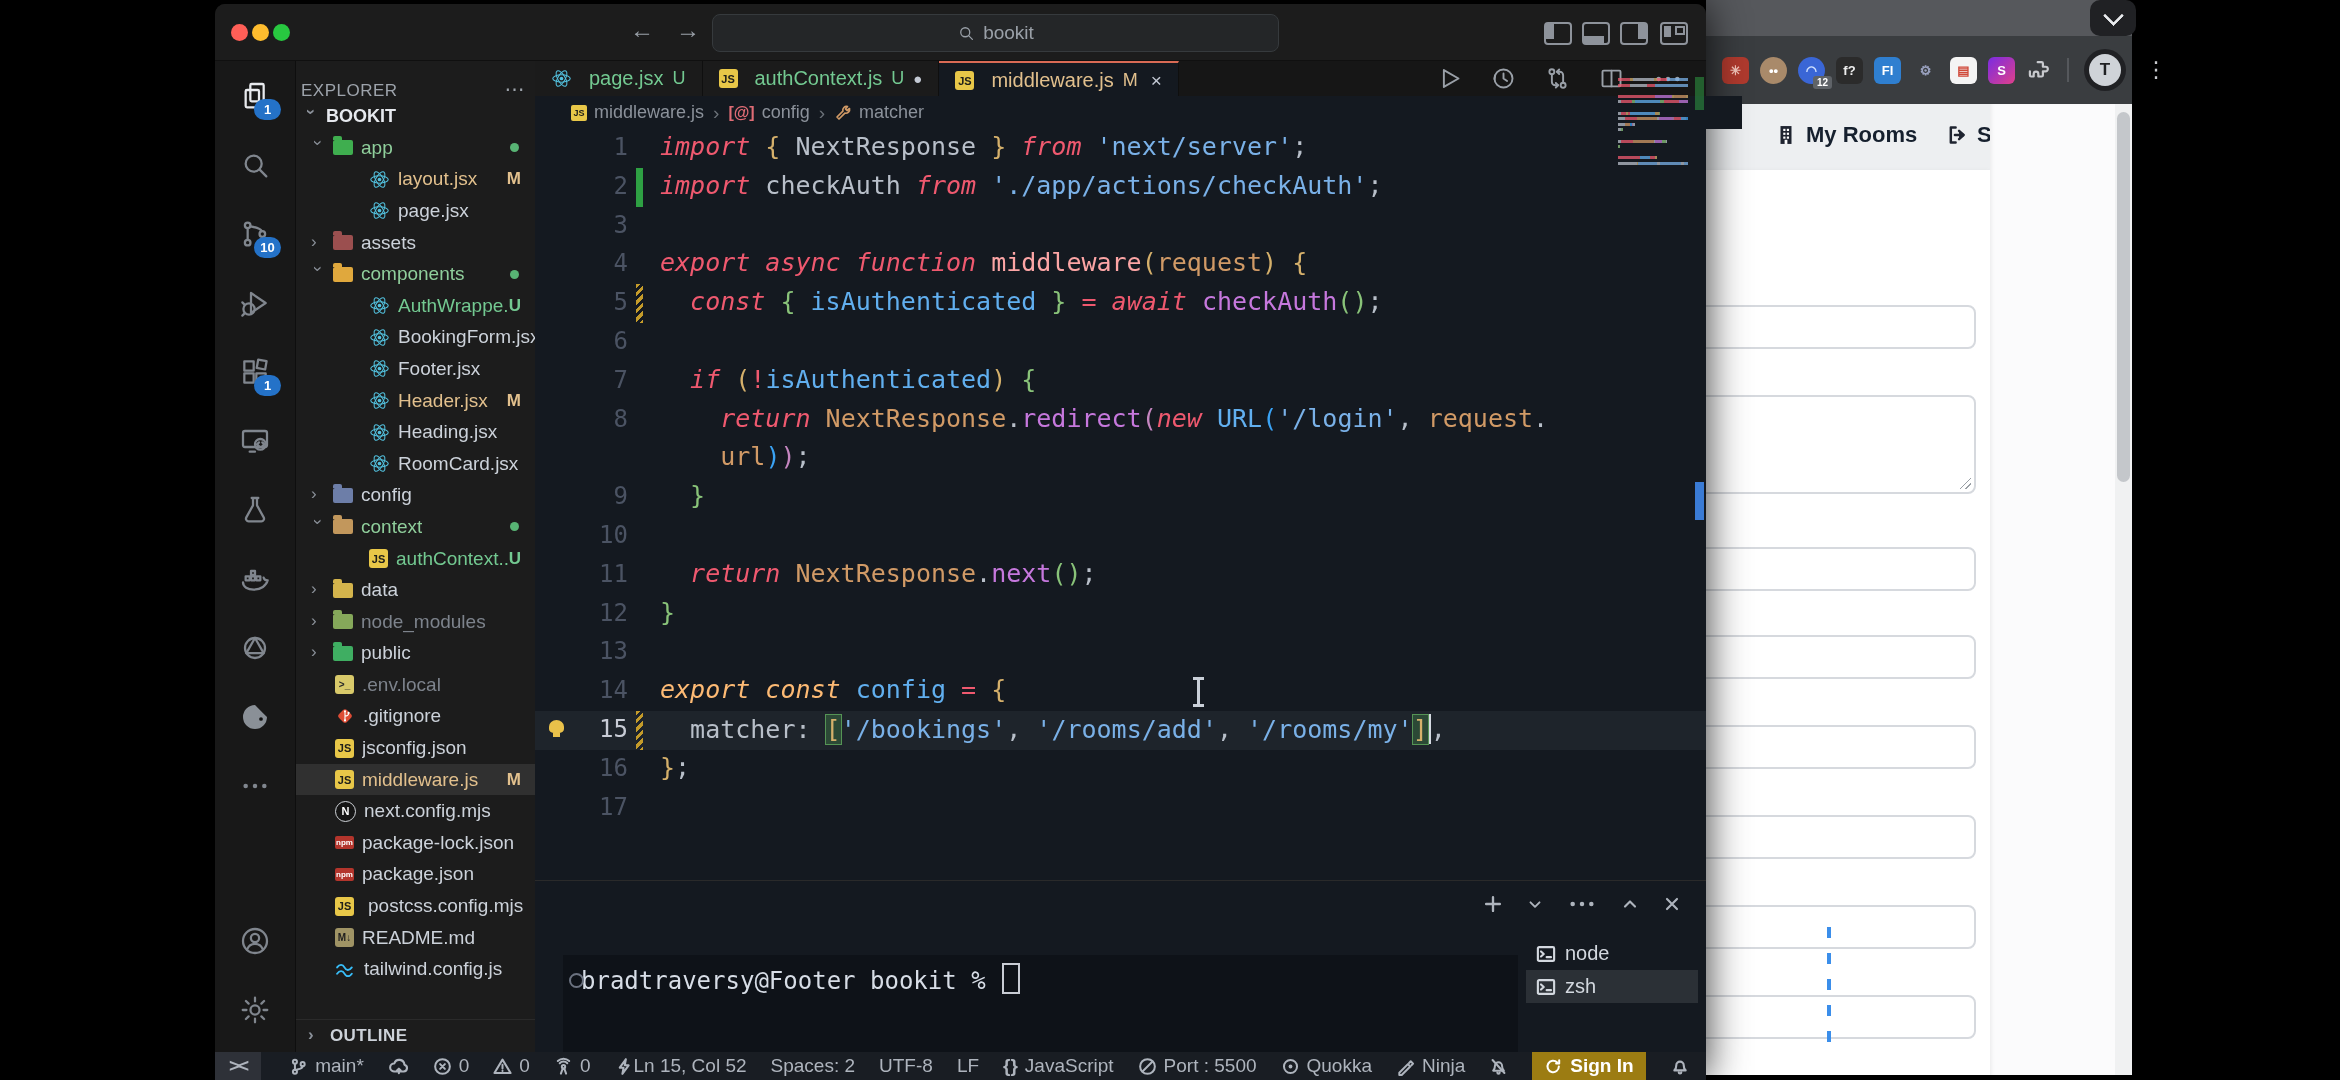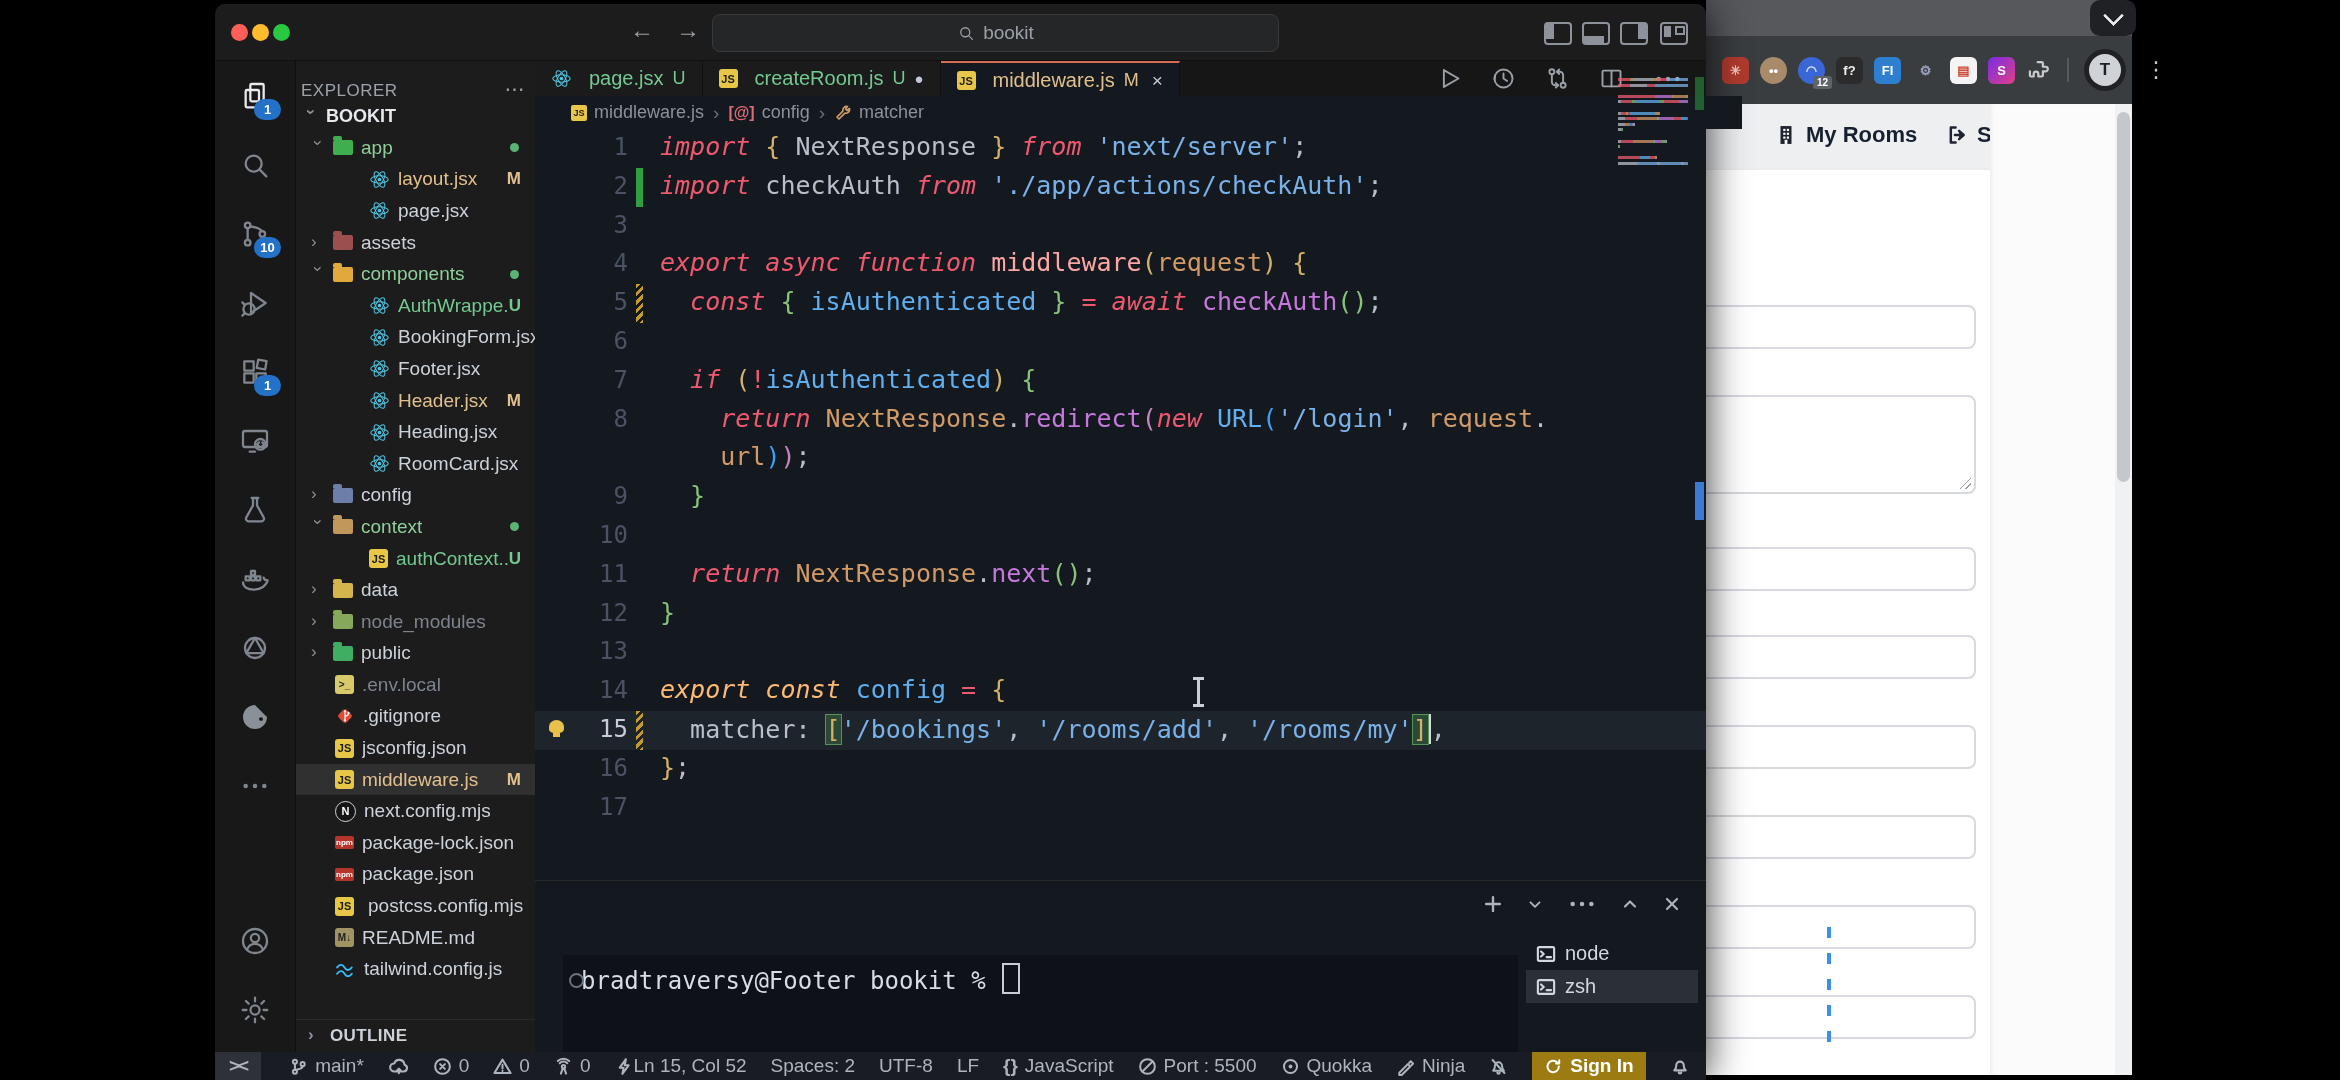--- a/index.html
+++ b/index.html
@@ -649,21 +649,21 @@
                 </g>
               </svg>
             </span>
             <span style="color: rgb(115, 201, 145);">page.jsx</span>
             <span class="bdg" style="color: rgb(115, 201, 145);">U</span>
           </div>
           <div class="etab">
             <span class="ficon">
               <span class="jsq">JS</span>
             </span>
-            <span style="color: rgb(115, 201, 145);">createRoom.js</span>
+            <span style="color: rgb(115, 201, 145);">authContext.js</span>
             <span class="bdg" style="color: rgb(115, 201, 145);">U</span>
             <span class="dirty">●</span>
           </div>
           <div class="etab active">
             <span class="ficon">
               <span class="jsq">JS</span>
             </span>
             <span style="color: rgb(226, 192, 141);">middleware.js</span>
             <span class="bdg" style="color: rgb(226, 192, 141);">M</span>
             <span class="clx">×</span>

